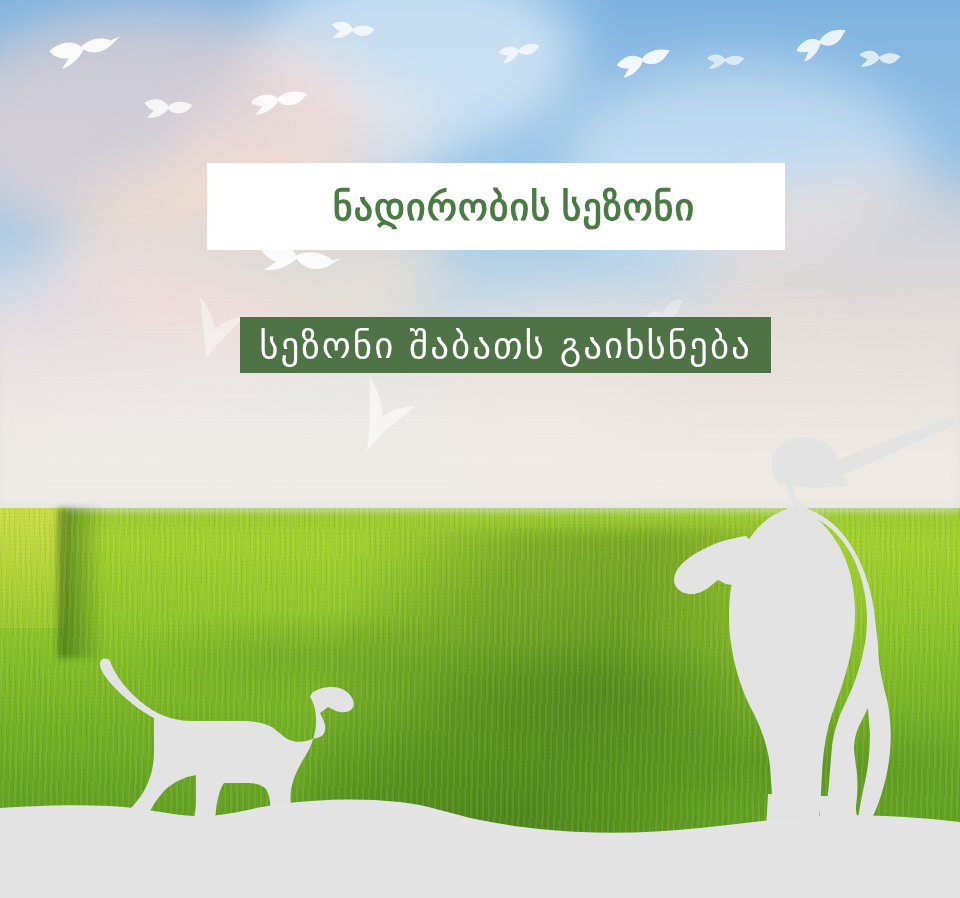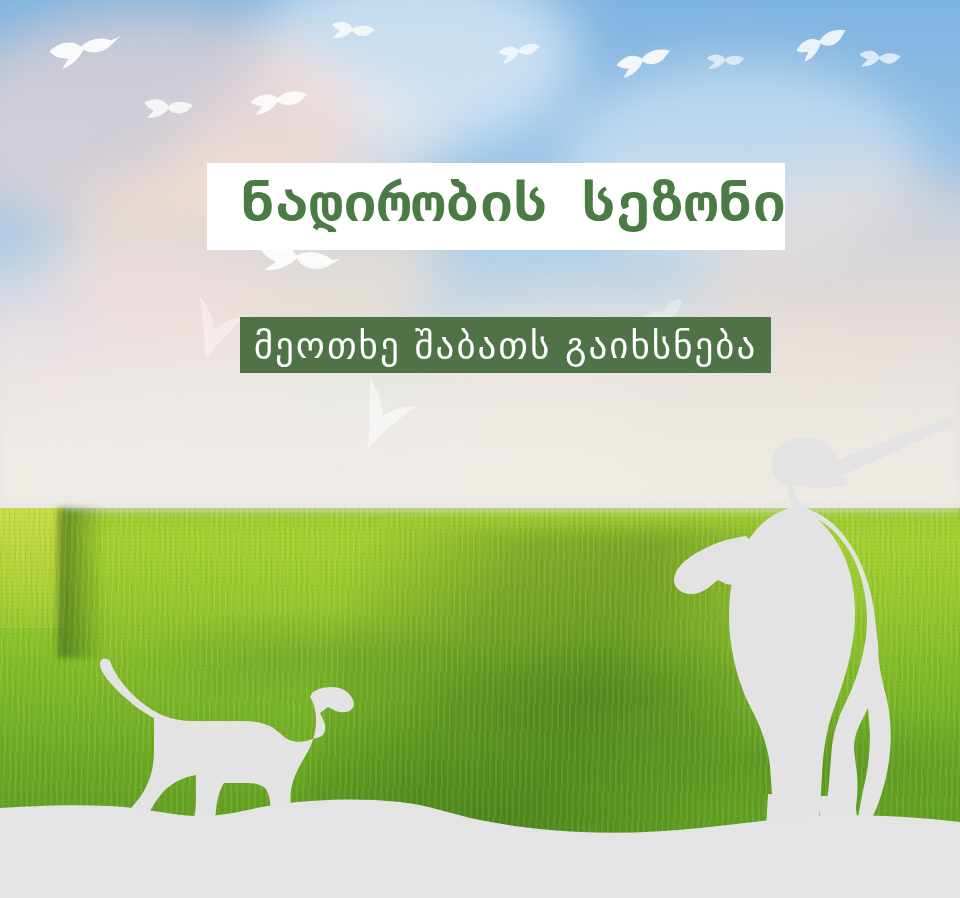--- a/index.html
+++ b/index.html
@@ -114,23 +114,23 @@
   .dog{left:96px;top:655px;}
   .hunter{left:668px;top:414px;}
 
   
   .title-band{
     position:absolute;left:207px;top:163px;width:578px;height:87px;
     background:#ffffff;
     display:flex;align-items:center;justify-content:center;
   }
   .title-text{
-    font-family:Liberation Mono, monospace;
+    font-family:Liberation Serif, serif;
     font-weight:700;
-    font-size:55px;
+    font-size:38px;
     line-height:1;
     letter-spacing:1px;
     color:#4b7b44;
     white-space:nowrap;
     margin-left:36px;
   }
 
   .sub-band{
     position:absolute;
     background:#4f7347;
@@ -416,16 +416,16 @@
         L960 160 L0 160 Z"></path>
     </svg>
   </div>
 
   <div class="title-band">
     <span class="title-text">ნადირობის სეზონი</span>
   </div>
 
 
   <div class="sub-band sub2">
-    <span class="sub-text">მეოთხე შაბათს გაიხსნება</span>
+    <span class="sub-text">სეზონი შაბათს გაიხსნება</span>
   </div>
 
 </div>
 
 </body></html>

